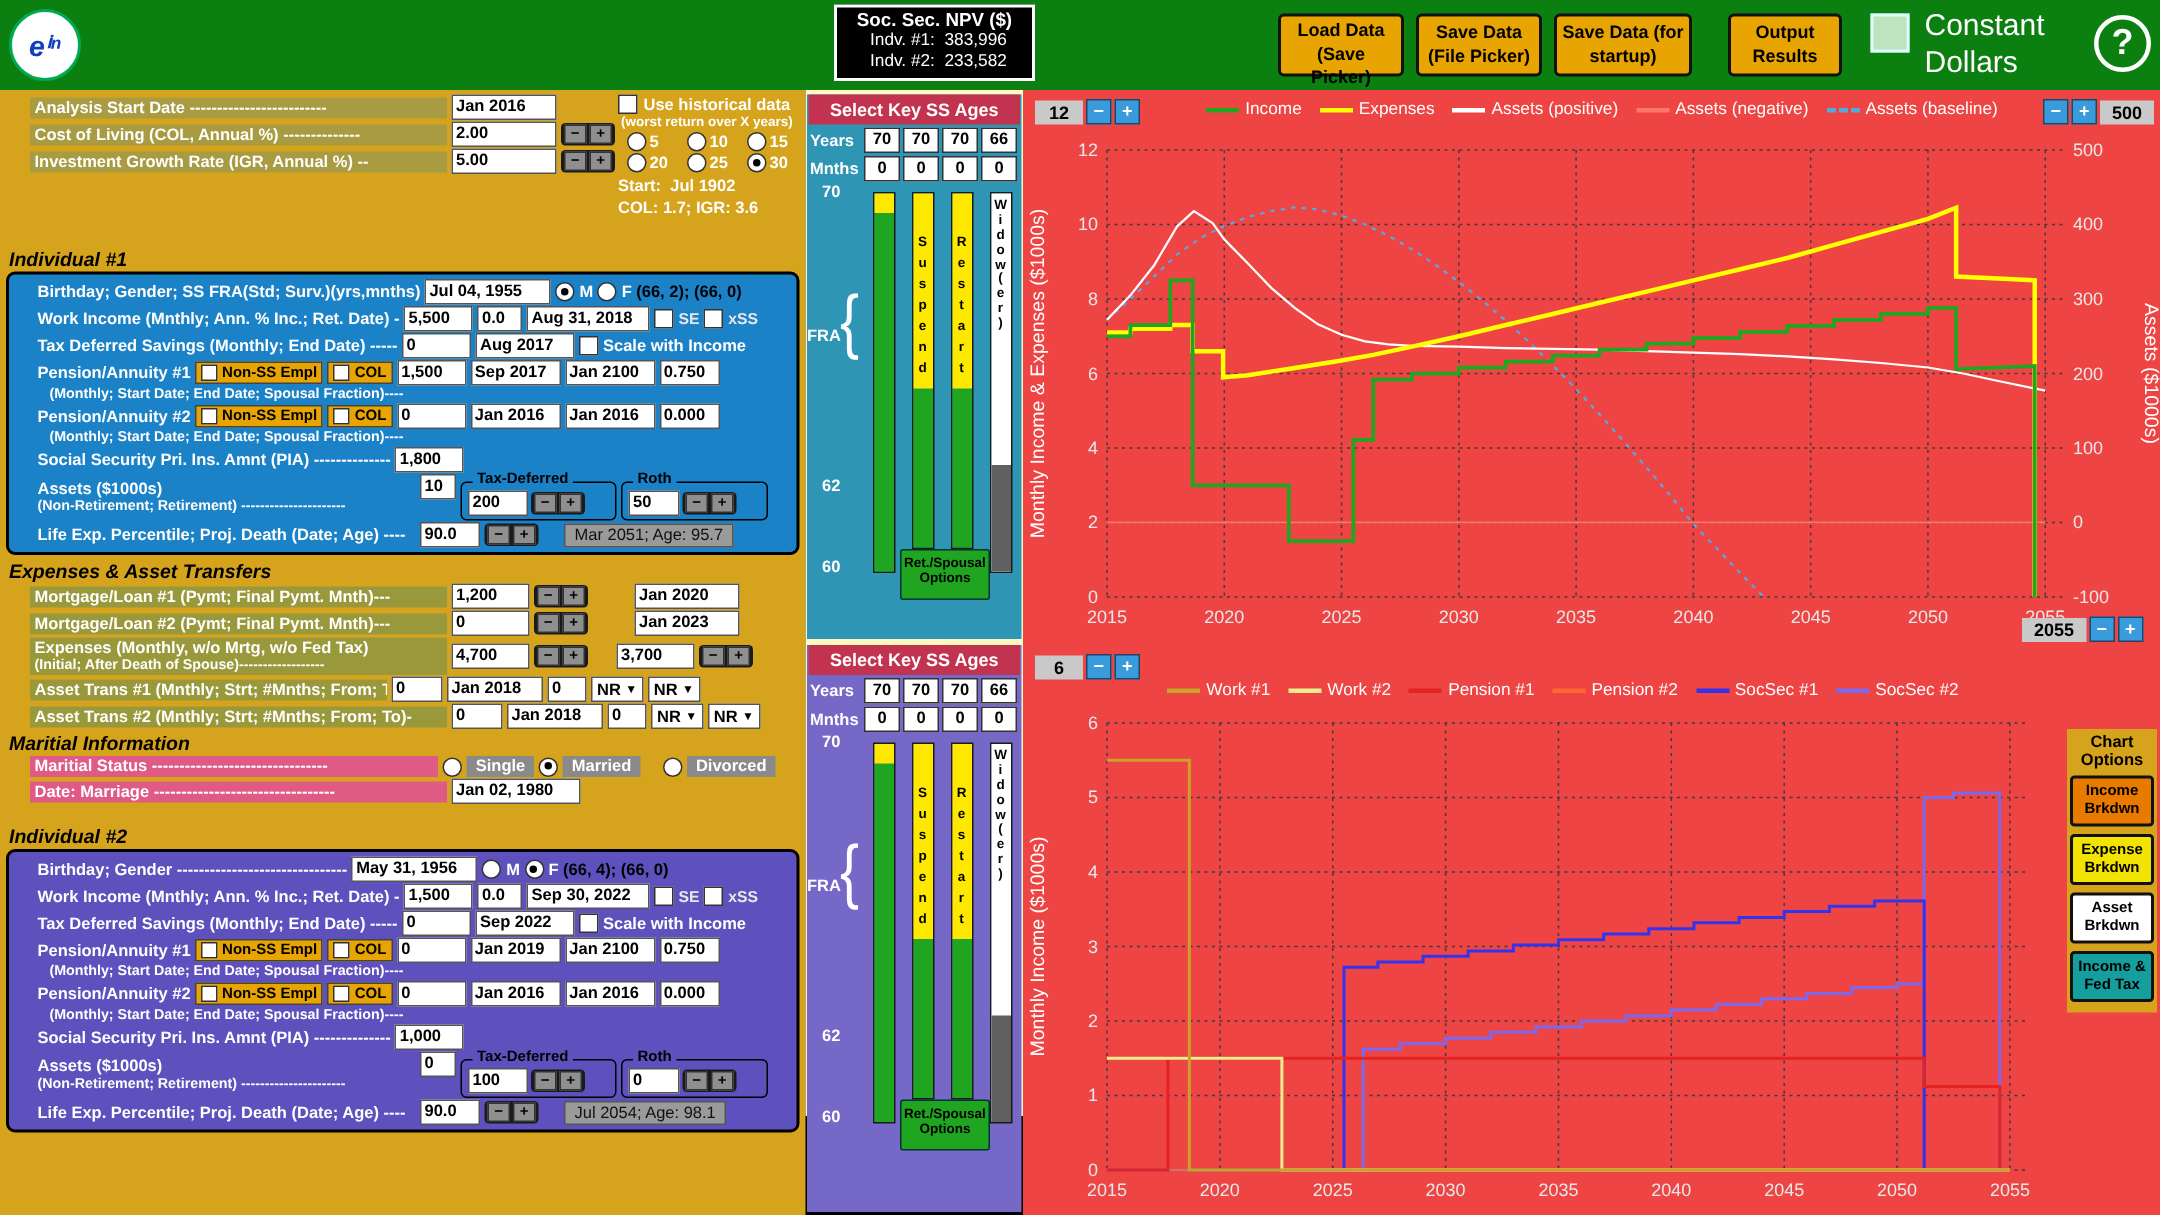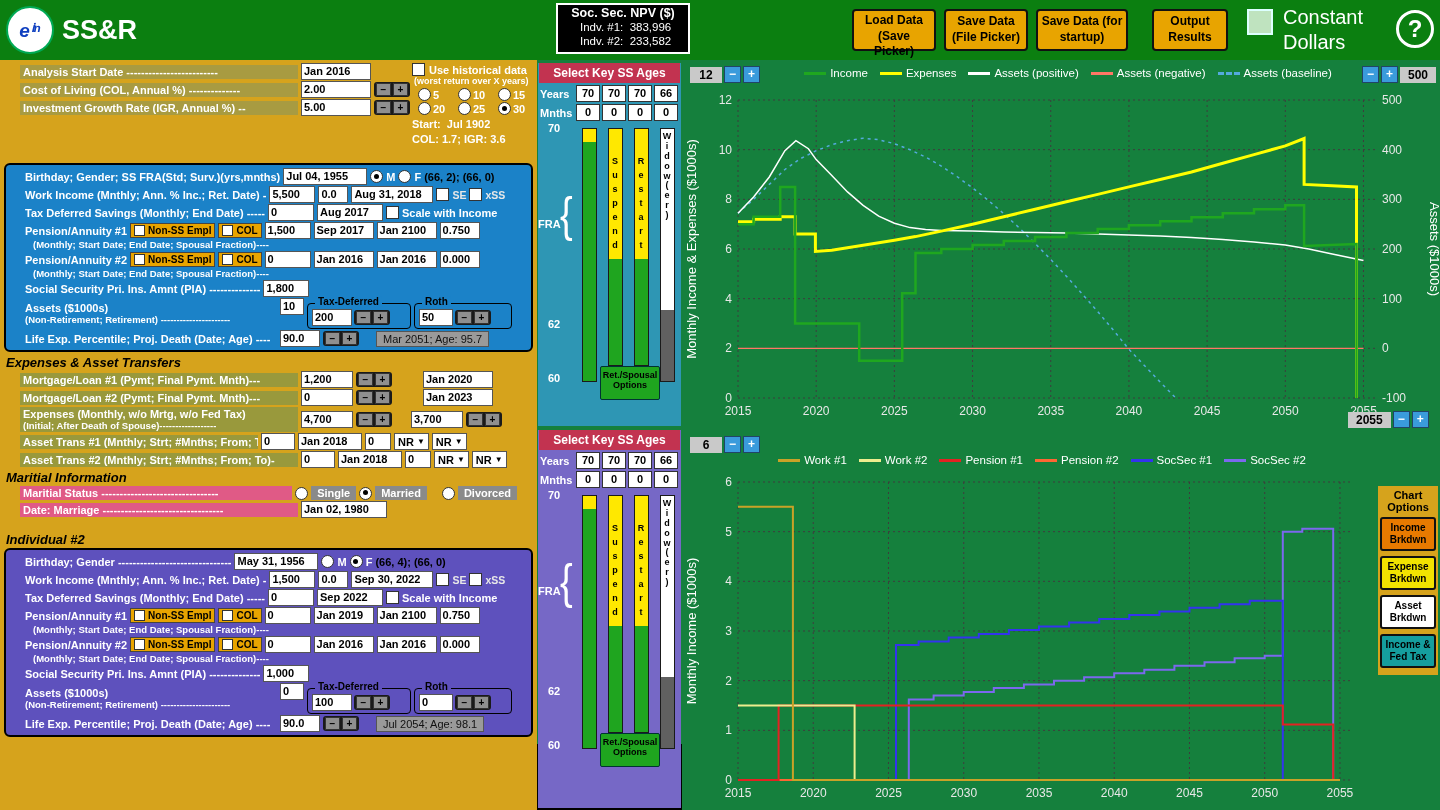--- a/index.html
+++ b/index.html
@@ -59,39 +59,39 @@
   .graychip{background:#8A8A8A;color:#fff;font-size:11px;font-weight:bold;padding:1px 6px}
   .econ-wrap{position:relative;height:100px}
   .hist{position:absolute;left:408px;top:0;width:124px;color:#fff;font-size:11px;font-weight:bold}
   .hrow{display:flex;gap:4px;align-items:center}
   .hnote{font-size:9px;margin:0 0 2px 2px}
   .hradios{display:grid;grid-template-columns:repeat(3,1fr);gap:1px 2px;margin-left:6px}
   .hradios span.rlbl{font-size:11px}
   .hcell{display:flex;gap:2px;align-items:center}
   .hstart{margin-top:3px;font-size:11px;white-space:pre}
   
-  .sscol{position:absolute;left:537px;top:60px;width:145px;height:684px;background:#15803d;box-sizing:border-box;padding-top:2px}
+  .sscol{position:absolute;left:537px;top:60px;width:145px;height:684px;background:#fef9c3;box-sizing:border-box;padding-top:2px}
   .sspanel{position:relative;margin:0 1px 4px 1px;width:143px;box-sizing:border-box}
   .sshdr{height:20px;background:#C23350;color:#fff;font-weight:bold;font-size:12px;text-align:center;line-height:20px;margin:1px}
   .ssrow{display:flex;align-items:center;gap:2px;padding:1px 2px}
   .sslbl{width:34px;color:#fff;font-size:11px;font-weight:bold;flex:0 0 auto}
   .ssbox{width:22px;height:15px;background:#fff;border:1px solid #333;font-size:11px;font-weight:bold;text-align:center;
     line-height:15px;flex:0 0 auto}
   .ssbody{position:relative;height:calc(100% - 62px)}
   .sscale{position:absolute;color:#fff;font-size:11px;font-weight:bold}
   .ssbrace{position:absolute;left:22px;top:72px;font-size:38px;color:#fff;transform:scaleY(1.25)}
   .sstrack{position:absolute;border:1px solid #1a1a1a;width:13px;box-sizing:content-box}
   .ssfill{position:absolute;left:0;width:100%}
   .vtext{position:absolute;top:26px;left:0;width:100%;text-align:center;font-size:9px;font-weight:bold;color:#000;
     white-space:pre-line;line-height:1.55}
   .widowtext{top:3px;line-height:1.1}
   .ssopt{position:absolute;left:62px;top:244px;width:60px;height:34px;background:#1FA51F;border:1px solid #033;color:#000;
     font-size:9px;font-weight:bold;text-align:center;padding-top:3px;box-sizing:border-box;border-radius:2px}
   
-  .chartbox{position:absolute;background:#15803d}
+  .chartbox{position:absolute;background:#ef4444}
   #topchart{left:682px;top:60px;width:758px;height:368px}
   #botchart{left:682px;top:428px;width:758px;height:382px}
   .spin{position:absolute;display:flex;gap:2px;align-items:center}
   .spinval{background:#C9C9C9;color:#000;font-size:12px;font-weight:bold;padding:1px 8px;min-width:16px;text-align:center}
   .spinbtn{width:17px;height:17px;background:#3A9BDC;color:#fff;font-size:12px;font-weight:bold;text-align:center;
     line-height:15px;border:1px solid #246;padding:0;font-family:inherit}
   .legend{position:absolute;display:flex;gap:12px;align-items:center;color:#fff;font-size:11.5px;justify-content:center}
   .leg-item{display:flex;gap:4px;align-items:center}
   .leg-line{width:22px;height:0;border-top:3px solid #fff}
   .leg-lbl{white-space:nowrap}
@@ -104,21 +104,20 @@
   .w58{width:58px}.w60{width:60px}.w64{width:64px}.w76{width:76px}.w78{width:78px}.w80{width:80px}
 </style>
 </head>
 <body>
 
 <div class="topbar">
   <div class="logo">
       <span>eⁱⁿ</span>
     </div>
   <div class="titleblock">
-    <div class="apptitle">SS&amp;R</div>
   </div>
 </div>
 <div class="npv">
   <div class="npv-t">Soc. Sec. NPV ($)</div>
   <div class="npv-l"><span>Indv. #1:</span>&nbsp;&nbsp;<span>383,996</span></div>
   <div class="npv-l"><span>Indv. #2:</span>&nbsp;&nbsp;<span>233,582</span></div>
 </div>
 <button class="goldbtn" style="left:852px;width:84px">Load Data (Save Picker)</button>
 <button class="goldbtn" style="left:944px;width:84px">Save Data (File Picker)</button>
 <button class="goldbtn" style="left:1036px;width:92px">Save Data (for startup)</button>
@@ -180,20 +179,21 @@
         <span class="hcell">
             <span class="radio sel"></span>
             <span class="rlbl">30</span>
           </span>
       </div>
       <div class="hstart">Start:  Jul 1902</div>
       <div class="hstart">COL: 1.7; IGR: 3.6</div>
     </div>
   </div>
 
+  <div class="sec-h">Individual #1</div>
   <div class="indpanel bluep">
     <div class="row">
       <span class="wlbl">Birthday; Gender; SS FRA(Std; Surv.)(yrs,mnths)</span>
       <span class="inp w78">Jul 04, 1955</span>
       <span class="radio sel"></span>
         <span class="wlbl">M</span>
       <span class="radio"></span>
         <span class="wlbl">F</span>
       <span class="blbl">(66, 2); (66, 0)</span>
     </div>

